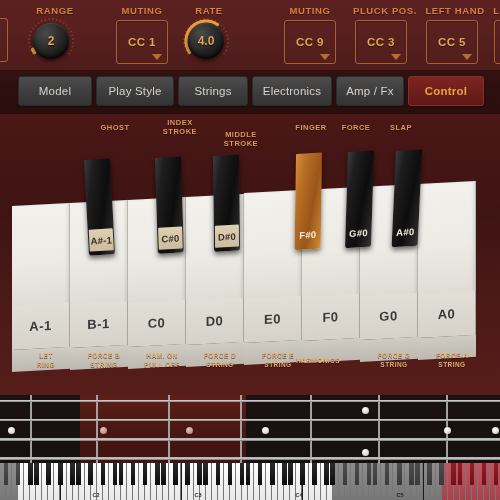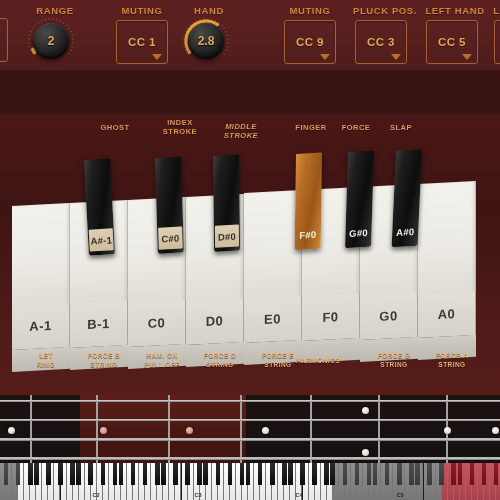--- a/index.html
+++ b/index.html
@@ -342,21 +342,21 @@
             <path d="M 6.616959114220158 34.47152872702092 A 20 20 0 0 1 4.873844259266999 31.452365234813985" fill="none" stroke="#e8a33c" stroke-width="3.6" stroke-linecap="round"></path>
           </svg>
           <div class="knob-body"></div>
           <div class="knob-val">2</div>
         </div>
         <div class="ctrl-label" style="left: 104px; width: 76px;">MUTING</div>
         <div class="combo" style="left: 116px; top: 20px; width: 52px; height: 44px;">
           <div class="combo-val">CC 1</div>
           <div class="caret"></div>
         </div>
-        <div class="ctrl-label" style="left: 176px; width: 66px;">HAND</div>
+        <div class="ctrl-label" style="left: 176px; width: 66px;">RATE</div>
         <div class="knob-wrap" style="left: 183px; top: 18px; width: 46px; height: 46px;">
           <svg class="knob-ticks" viewBox="0 0 46 46">
             <line x1="5.797807069931167" y1="35.045105163371964" x2="4.159502981353185" y2="36.19225803607405" stroke="#8e4a2a" stroke-width="1"></line>
             <line x1="3.96753647223035" y1="31.874983496554684" x2="2.154920898157048" y2="32.72022002003608" stroke="#8e4a2a" stroke-width="1"></line>
             <line x1="2.7155576479295647" y1="28.435199947152928" x2="0.7837059953514256" y2="28.952838037357967" stroke="#8e4a2a" stroke-width="1"></line>
             <line x1="2.0799113400733447" y1="24.830270597700817" x2="0.08752194388985401" y2="25.004582083196134" stroke="#8e4a2a" stroke-width="1"></line>
             <line x1="2.0799113400733447" y1="21.16972940229917" x2="0.08752194388985401" y2="20.995417916803852" stroke="#8e4a2a" stroke-width="1"></line>
             <line x1="2.715557647929568" y1="17.56480005284706" x2="0.7837059953514327" y2="17.047161962642015" stroke="#8e4a2a" stroke-width="1"></line>
             <line x1="3.96753647223035" y1="14.12501650344531" x2="2.1549208981570516" y2="13.279779979963912" stroke="#8e4a2a" stroke-width="1"></line>
             <line x1="5.797807069931178" y1="10.954894836628027" x2="4.159502981353192" y2="9.807741963925933" stroke="#8e4a2a" stroke-width="1"></line>
@@ -374,21 +374,21 @@
             <line x1="42.03246352776965" y1="14.125016503445313" x2="43.84507910184295" y2="13.279779979963912" stroke="#8e4a2a" stroke-width="1"></line>
             <line x1="43.284442352070435" y1="17.564800052847065" x2="45.216294004648574" y2="17.047161962642022" stroke="#8e4a2a" stroke-width="1"></line>
             <line x1="43.920088659926655" y1="21.16972940229918" x2="45.912478056110146" y2="20.995417916803863" stroke="#8e4a2a" stroke-width="1"></line>
             <line x1="43.920088659926655" y1="24.83027059770082" x2="45.912478056110146" y2="25.004582083196137" stroke="#8e4a2a" stroke-width="1"></line>
             <line x1="43.284442352070435" y1="28.435199947152935" x2="45.216294004648574" y2="28.952838037357978" stroke="#8e4a2a" stroke-width="1"></line>
             <line x1="42.03246352776965" y1="31.874983496554687" x2="43.84507910184295" y2="32.72022002003609" stroke="#8e4a2a" stroke-width="1"></line>
             <line x1="40.20219293006883" y1="35.04510516337197" x2="41.840497018646815" y2="36.19225803607406" stroke="#8e4a2a" stroke-width="1"></line>
             <path d="M 6.616959114220158 34.47152872702092 A 20 20 0 0 1 34.471528727020925 6.616959114220165" fill="none" stroke="#e8a33c" stroke-width="3.2" stroke-linecap="round"></path>
           </svg>
           <div class="knob-body"></div>
-          <div class="knob-val">2.8</div>
+          <div class="knob-val">4.0</div>
         </div>
         <div class="ctrl-label" style="left: 272px; width: 76px;">MUTING</div>
         <div class="combo" style="left: 284px; top: 20px; width: 52px; height: 44px;">
           <div class="combo-val">CC 9</div>
           <div class="caret"></div>
         </div>
         <div class="ctrl-label" style="left: 340px; width: 90px;">PLUCK POS.</div>
         <div class="combo" style="left: 355px; top: 20px; width: 52px; height: 44px;">
           <div class="combo-val">CC 3</div>
           <div class="caret"></div>
@@ -398,27 +398,37 @@
           <div class="combo-val">CC 5</div>
           <div class="caret"></div>
         </div>
         <div class="ctrl-label" style="left: 482px; width: 36px;">LE</div>
         <div class="combo" style="left: 494px; top: 20px; width: 52px; height: 44px;">
           <div class="combo-val"></div>
         </div>
       </div>
   </div>
 
+  <div class="tab-bar">
+    <div id="tabs-host">
+        <div class="tab" style="left: 18px; width: 74px;">Model</div>
+        <div class="tab" style="left: 96px; width: 78px;">Play Style</div>
+        <div class="tab" style="left: 178px; width: 70px;">Strings</div>
+        <div class="tab" style="left: 252px; width: 80px;">Electronics</div>
+        <div class="tab" style="left: 336px; width: 68px;">Amp / Fx</div>
+        <div class="tab active" style="left: 408px; width: 76px;">Control</div>
+      </div>
+  </div>
 
   <div class="stage">
     <div id="art-labels-host">
         <div class="art-label" style="left: 80px; width: 70px; top: 9px;">GHOST</div>
         <div class="art-label" style="left: 148px; width: 64px; top: 4px;">INDEX
 STROKE</div>
-        <div class="art-label" style="left: 208px; width: 66px; top: 8px; font-style: italic;">MIDDLE
+        <div class="art-label" style="left: 208px; width: 66px; top: 16px;">MIDDLE
 STROKE</div>
         <div class="art-label" style="left: 280px; width: 62px; top: 9px;">FINGER</div>
         <div class="art-label" style="left: 330px; width: 52px; top: 9px;">FORCE</div>
         <div class="art-label" style="left: 375px; width: 52px; top: 9px;">SLAP</div>
       </div>
     <div class="kb">
       <div id="white-keys-host">
           <div class="wk" style="left: 12px; top: 64px; width: 58px; height: 106px; transform: skewY(-3.1deg); transform-origin: left top;"></div>
           <div class="wk-front" style="left: 12px; top: 164px; width: 58px; height: 44px; transform: skewY(-3.1deg); transform-origin: left top;">
             <div class="wk-name" style="top: 14px;">A-1</div>

